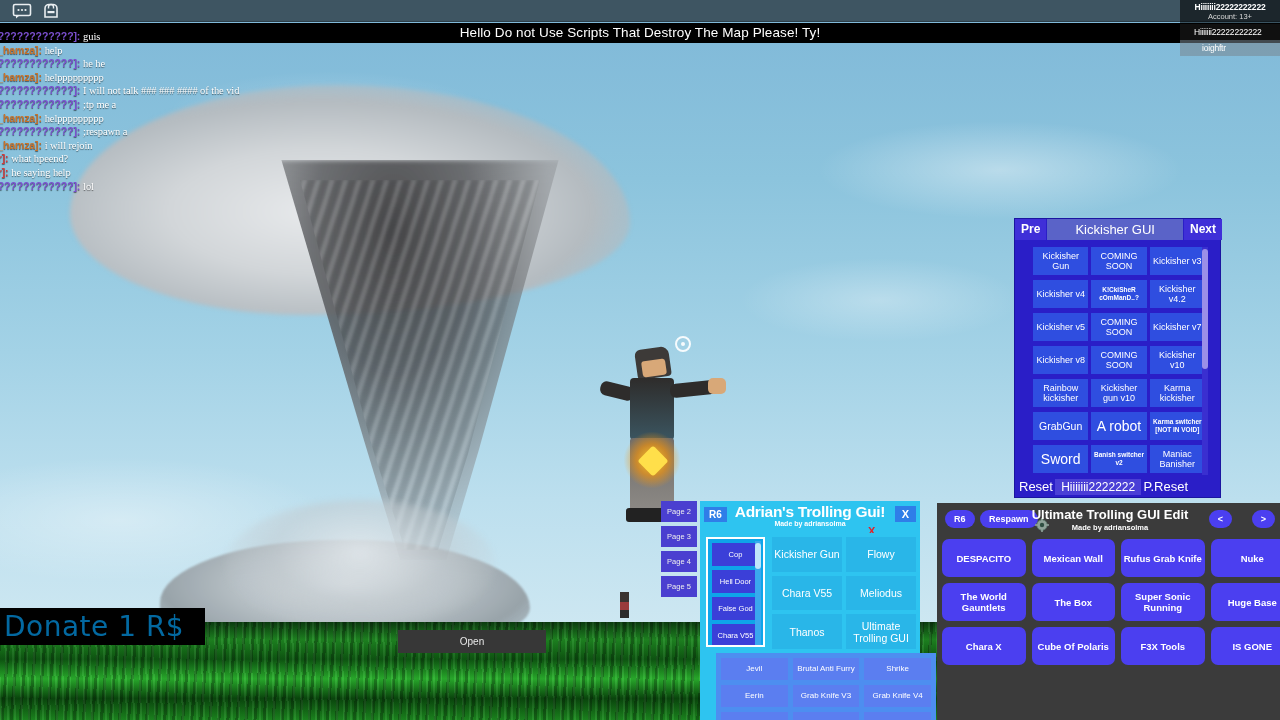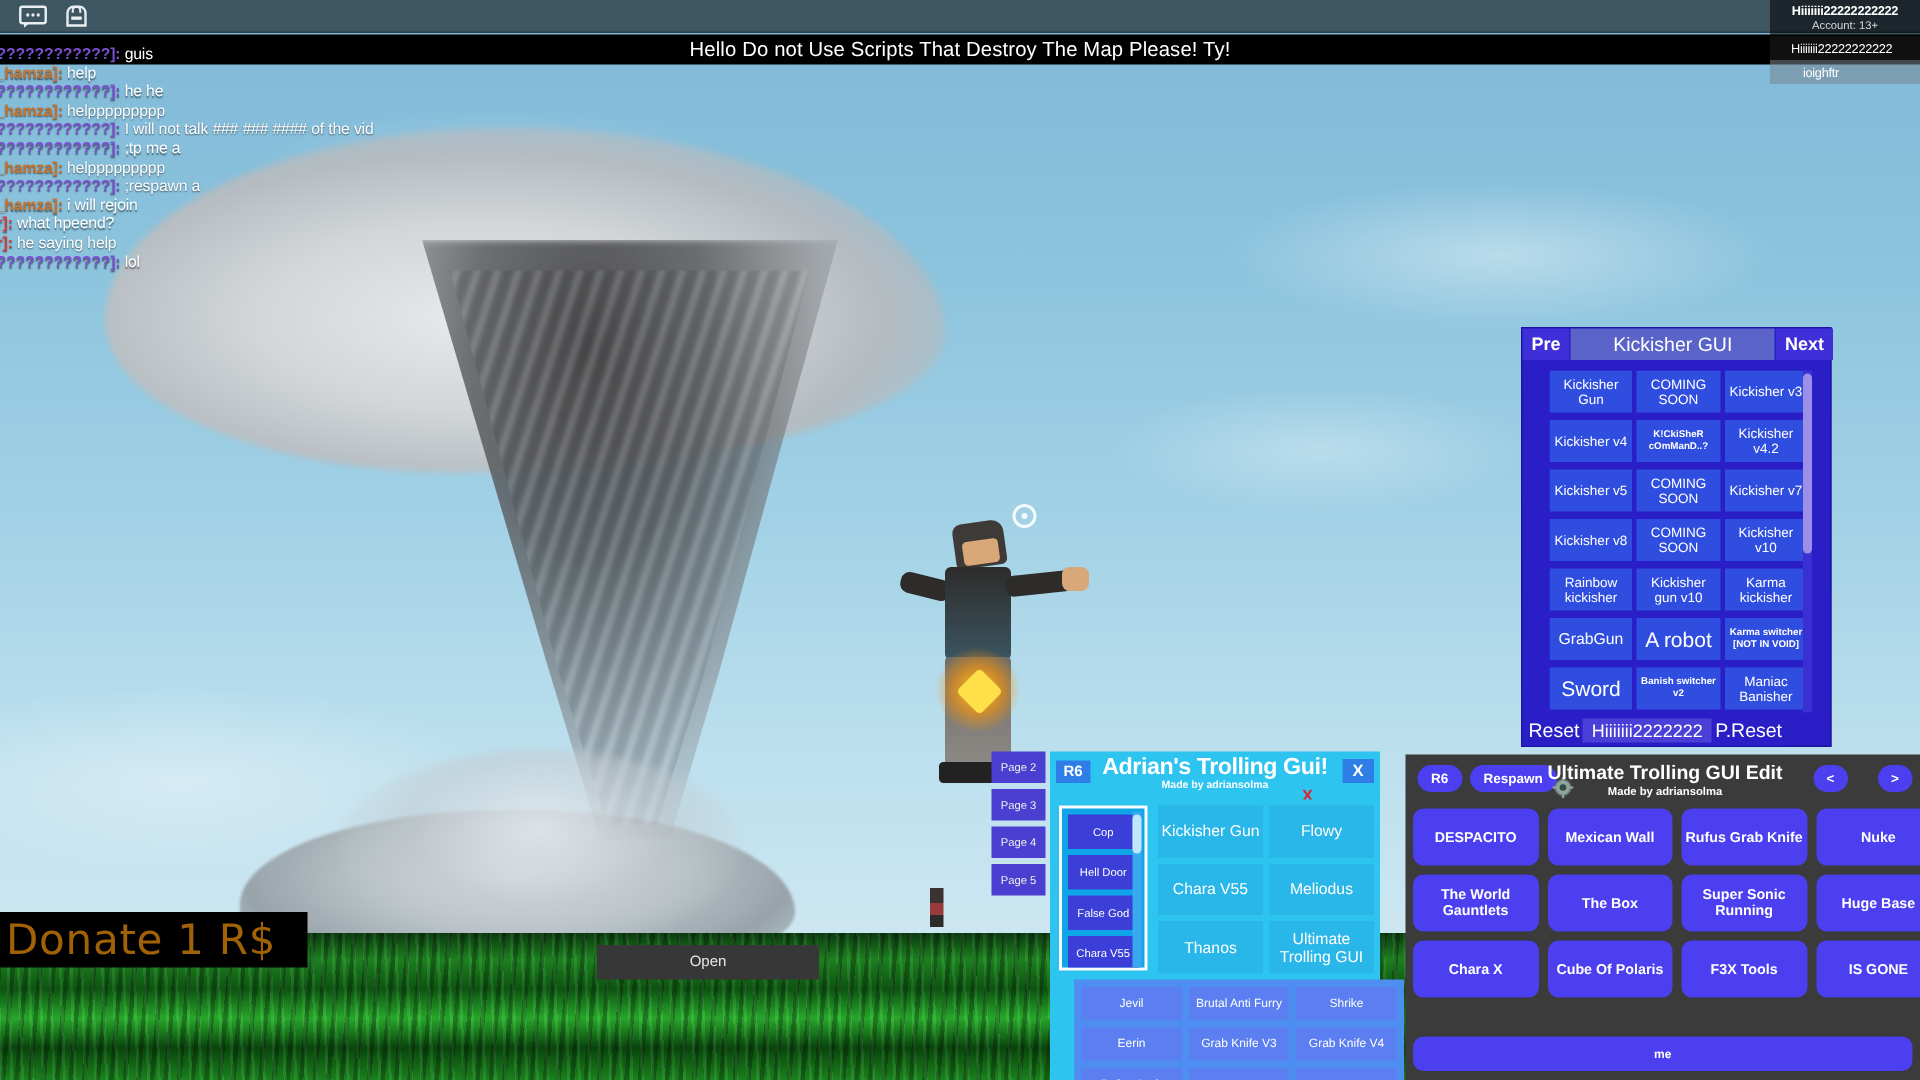--- a/index.html
+++ b/index.html
@@ -109,26 +109,26 @@
   .plist-head .acct { font-size: 7.5px; color: #d8d8d8; }
   .plist-row { color: #fff; font-size: 8.5px; padding: 3px 0 3px 14px; letter-spacing: -.2px; }
   .plist-row.r1 { background: rgba(20,20,20,.82); }
   .plist-row.r2 { background: rgba(120,135,145,.55); padding-left: 22px; }
 
   
   .chat { position: absolute; left: 0; top: 30px; width: 268px; }
   .chat-line { font-size: 10.5px; line-height: 12.6px; white-space: nowrap;
     text-shadow: 0 1px 1px rgba(0,0,0,.55); letter-spacing: -.1px; margin-left: -12px; }
   .cn { font-weight: bold; }
-  .ct { color: #ffffff; }
+  .ct { color: #ffffff; font-family: Liberation Serif, serif; }
 
   
   .donate {
     position: absolute; left: 0; top: 608px; width: 205px; height: 37px;
-    background: #000; color: #a16207; font-size: 28px; line-height: 37px;
+    background: #000; color: #0369a1; font-size: 28px; line-height: 37px;
     letter-spacing: .5px; padding-left: 4px; font-family: "DejaVu Sans", sans-serif;
   }
   .openbtn {
     position: absolute; left: 398px; top: 630px; width: 148px; height: 23px;
     background: #373737; color: #e8e8e8; text-align: center;
     font-size: 10px; line-height: 23px; cursor: pointer;
   }
 
   
   .kick {
@@ -454,16 +454,15 @@
         <div class="utg-btn">Nuke</div>
         <div class="utg-btn">The World Gauntlets</div>
         <div class="utg-btn">The Box</div>
         <div class="utg-btn">Super Sonic Running</div>
         <div class="utg-btn">Huge Base</div>
         <div class="utg-btn">Chara X</div>
         <div class="utg-btn">Cube Of Polaris</div>
         <div class="utg-btn">F3X Tools</div>
         <div class="utg-btn">IS GONE</div>
       </div>
-    <div class="utg-bar utg-me">me</div>
   </div>
 
 </div>
 
 </body></html>

